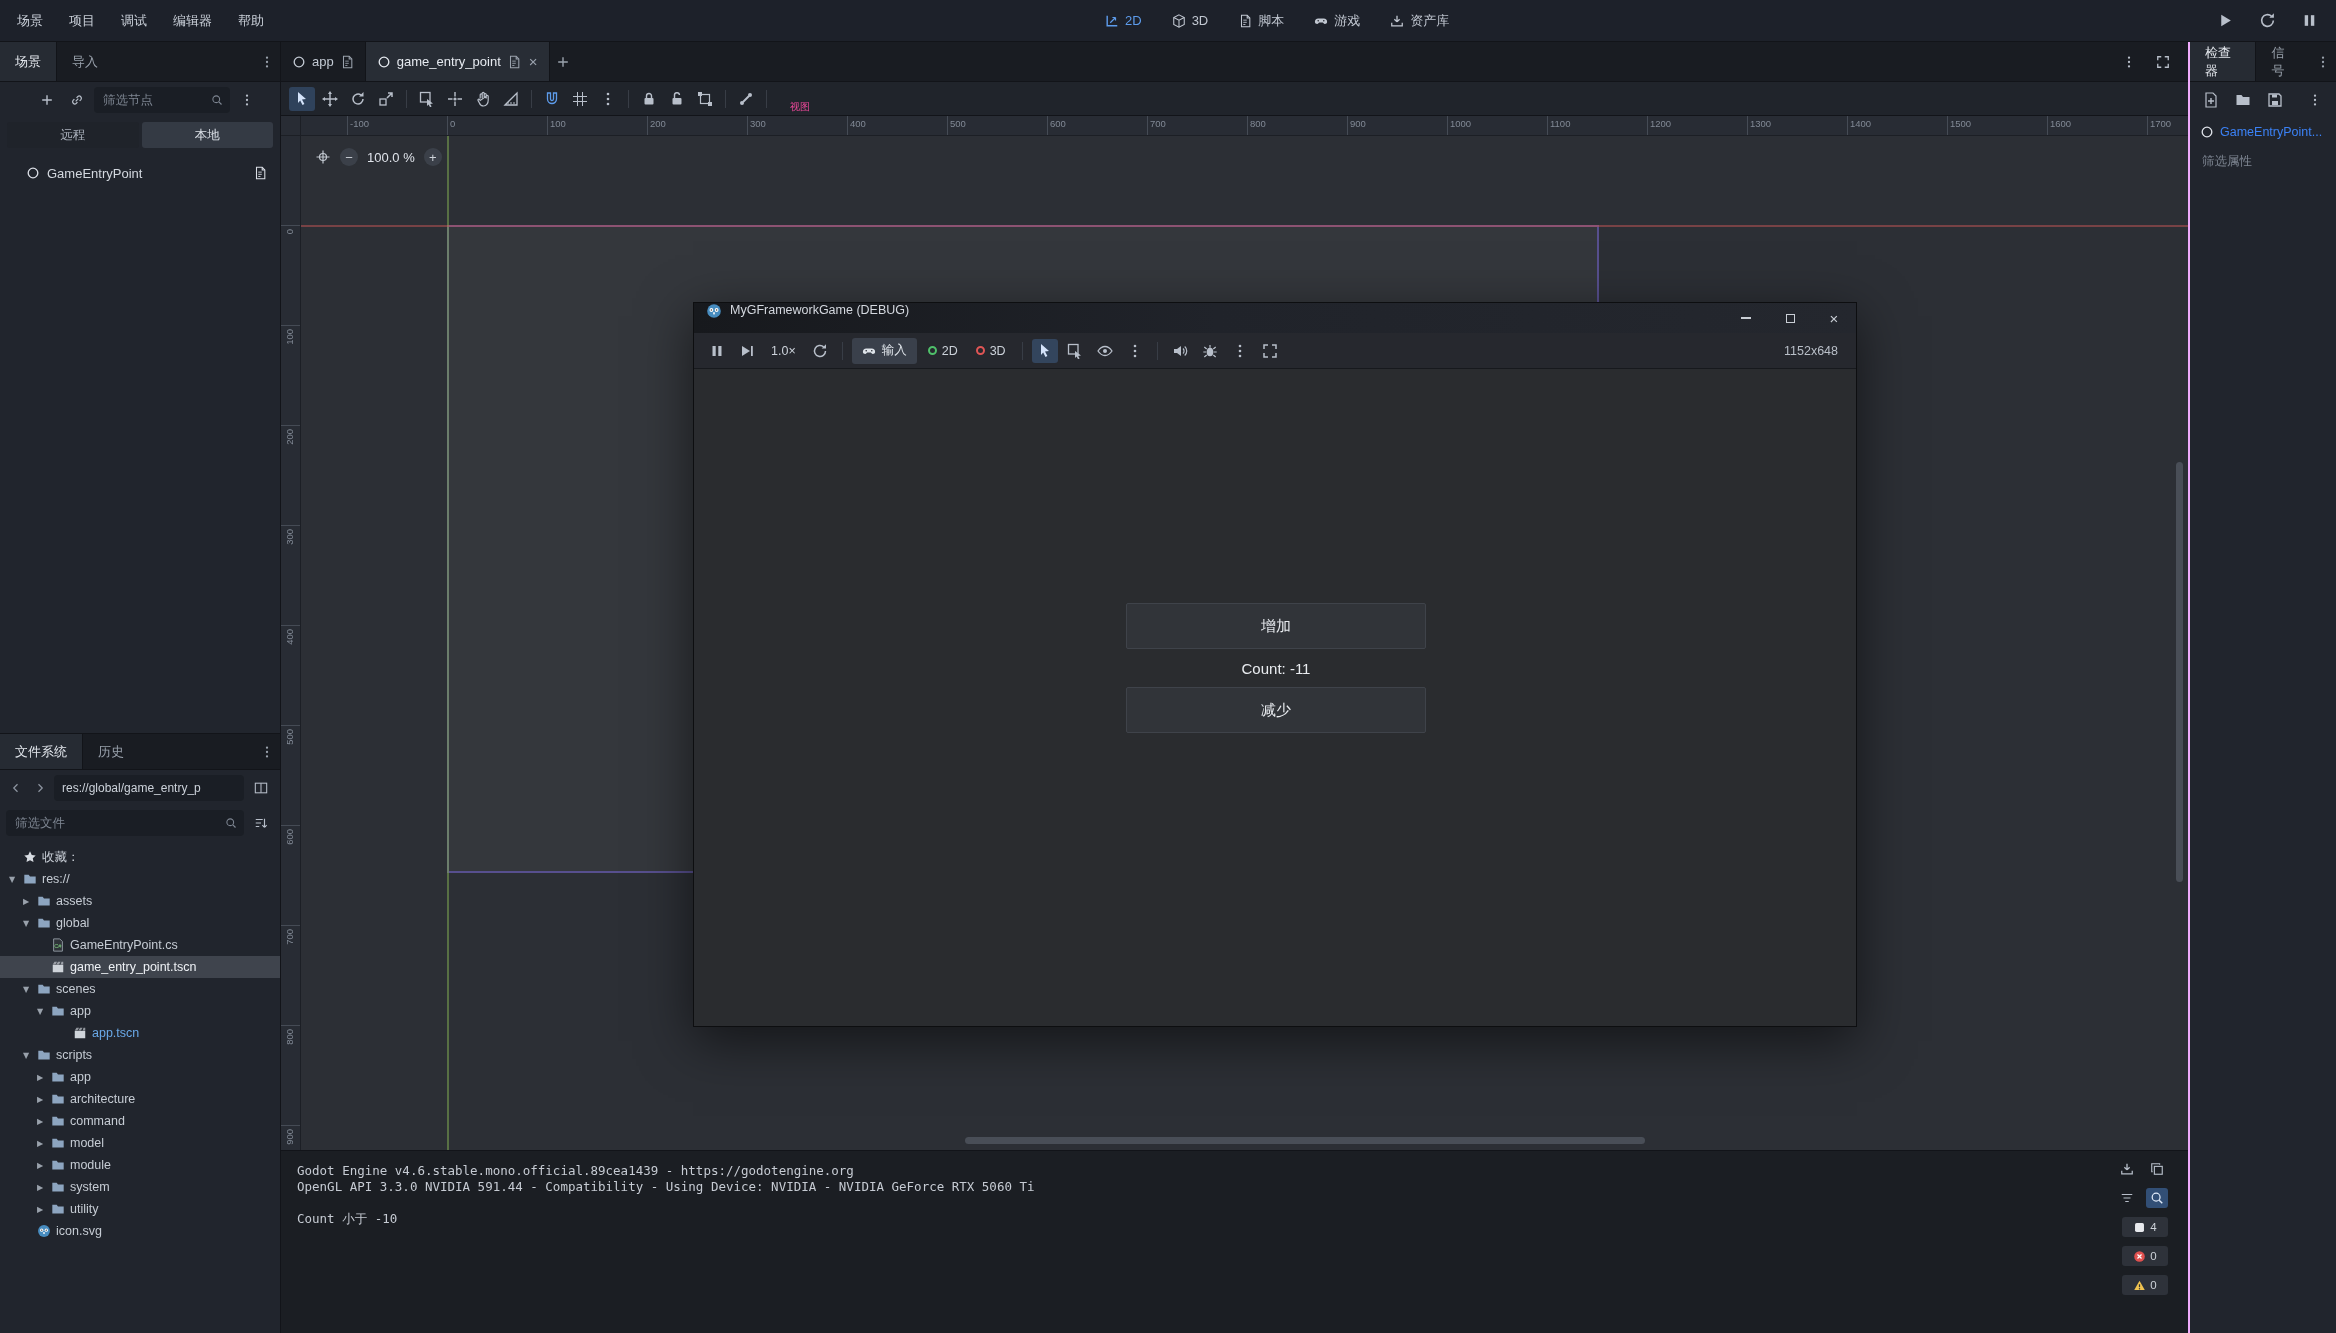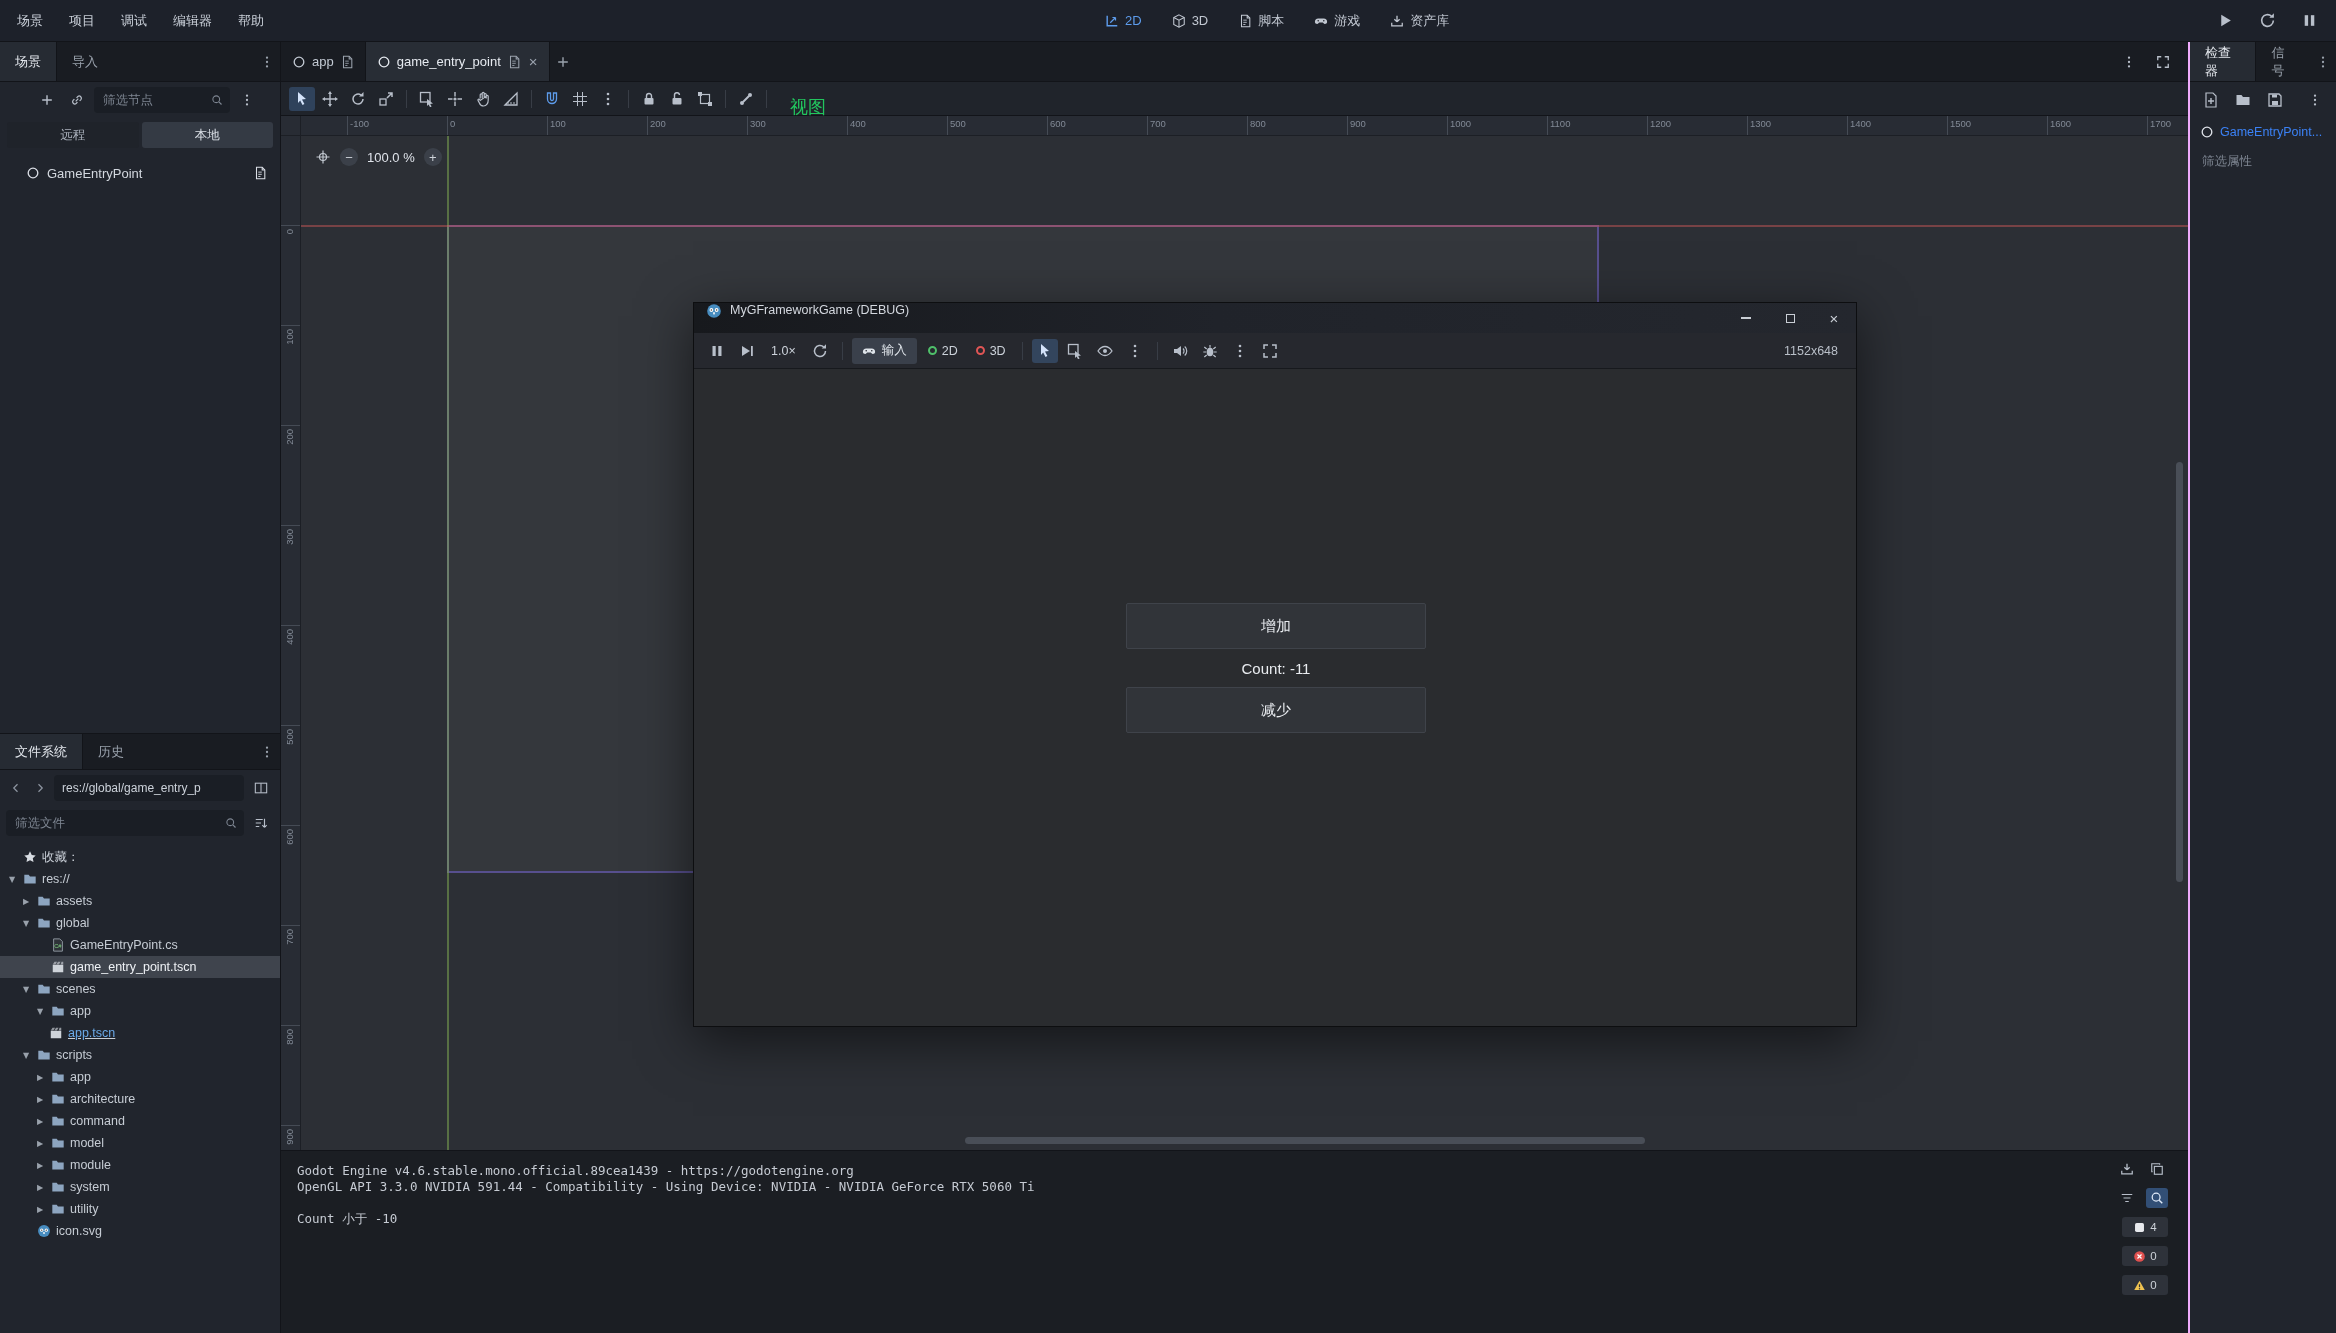--- a/index.html
+++ b/index.html
@@ -78,21 +78,21 @@
   .mtab{padding:0 11px;display:flex;align-items:center;gap:6px;color:#c3cad4;font-size:13px;}
   .mtab .icon{width:14px;height:14px;}
   .mtab.active{background:#282d35;color:#e6eaf0;border-left:1px solid #121419;border-right:1px solid #121419;}
   .tab-close{font-size:15px;color:#9ba3ae;margin-left:2px;line-height:1;}
   .scene-tabs .spacer{flex:1;}
   .scene-tabs .right-icons{display:flex;align-items:center;gap:8px;padding-right:12px;}
 
   
   .canvas-toolbar{height:34px;background:#20242b;border-bottom:1px solid #121419;display:flex;align-items:center;padding:0 8px;}
   .ct-items{display:flex;align-items:center;gap:2px;}
-  .view-btn{margin-left:8px;padding:3px 10px;border-radius:3px;color:#22c55e;font-size:18px;margin-top:16px;}
+  .view-btn{margin-left:8px;padding:3px 10px;border-radius:3px;color:#ec4899;font-size:10px;margin-top:16px;}
 
   
   .canvas-area{position:absolute;top:74px;left:0;right:0;bottom:183px;background:#84cc16;}
   .ruler-corner{position:absolute;left:0;top:0;width:20px;height:20px;background:#282c34;border-right:1px solid #1c1f25;border-bottom:1px solid #1c1f25;}
   .ruler-h{position:absolute;left:20px;right:0;top:0;height:20px;background:#282c34;border-bottom:1px solid #1c1f25;overflow:hidden;}
   .ruler-v{position:absolute;left:0;top:20px;bottom:0;width:20px;background:#282c34;border-right:1px solid #1c1f25;overflow:hidden;}
   .rh-tick{position:absolute;top:0;width:1px;height:20px;background:#454b55;}
   .rh-label{position:absolute;top:2px;font-size:9.5px;color:#828a96;}
   .rv-tick{position:absolute;left:0;width:20px;height:1px;background:#454b55;}
   .rv-label{position:absolute;left:3px;font-size:9.5px;color:#828a96;writing-mode:vertical-rl;transform:rotate(180deg);}
@@ -436,21 +436,21 @@
           </div>
           <div class="fsrow" style="padding-left: 34px;">
             <span class="arrow">▼</span>
             <span class="icon sm folder">
               <svg viewBox="0 0 16 16">
                 <path d="M1.5 3h5L8 5h6.5v8h-13z" fill="currentColor"></path>
               </svg>
             </span>
             <span class="fslabel">app</span>
           </div>
-          <div class="fsrow accent" style="padding-left: 32px; text-decoration: underline;">
+          <div class="fsrow accent" style="padding-left: 56px;">
             <span class="arrow"></span>
             <span class="icon sm scene">
               <svg viewBox="0 0 16 16">
                 <path d="M2 5.5h12V14H2z" fill="currentColor"></path>
                 <path d="M2 5l2-3h3L5 5zM8 2h3L9 5H6zM12 2h2v3h-3z" fill="currentColor" opacity=".65"></path>
               </svg>
             </span>
             <span class="fslabel">app.tscn</span>
           </div>
           <div class="fsrow" style="padding-left: 20px;">

